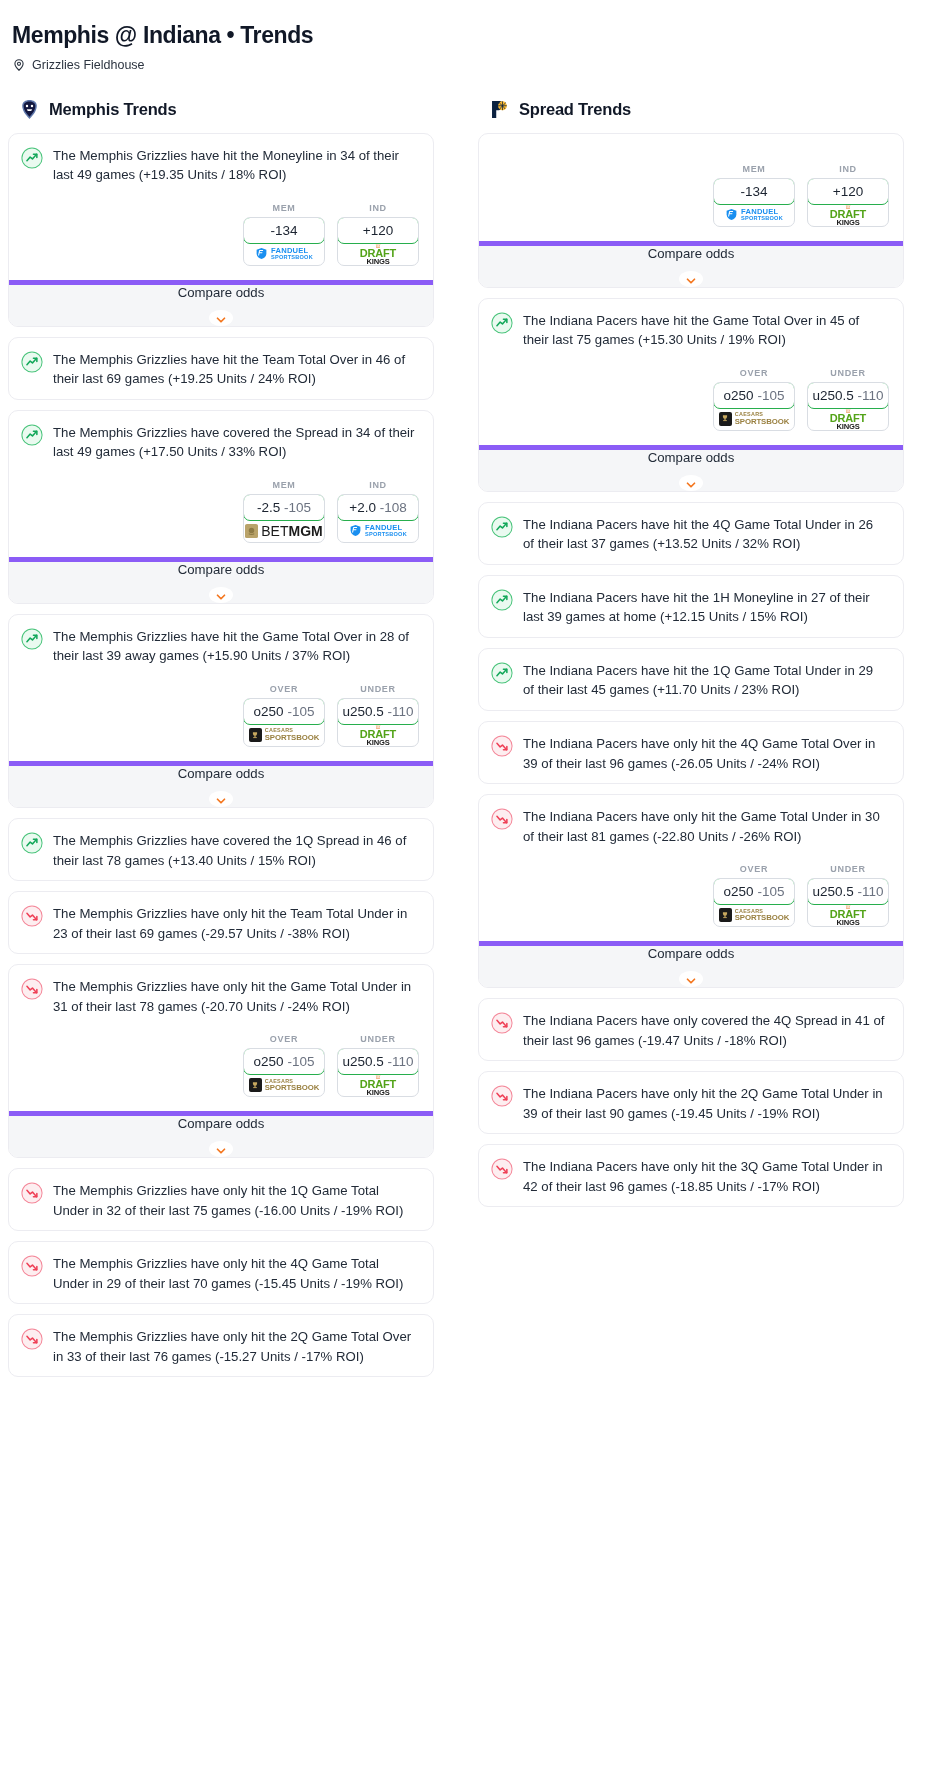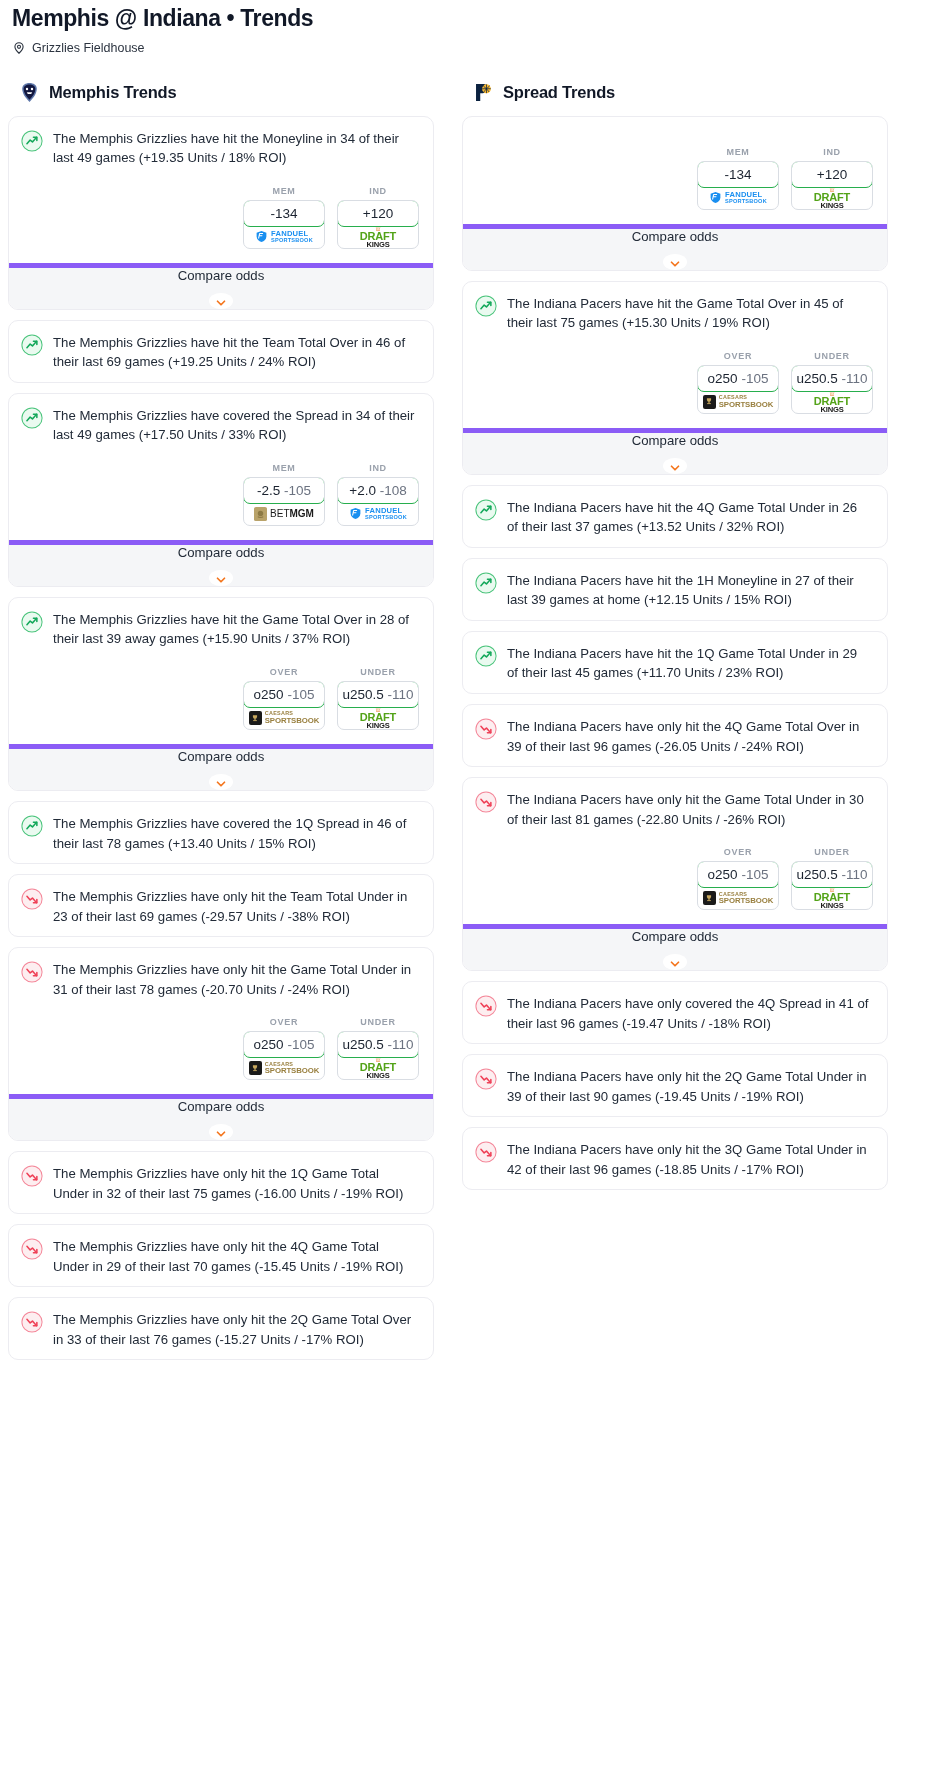--- a/index.html
+++ b/index.html
@@ -3,21 +3,21 @@
 <meta charset="utf-8">
 <style>
   * { box-sizing: border-box; margin: 0; padding: 0; }
   html, body {
     width: 937px;
     background: #ffffff;
     font-family: "Liberation Sans", sans-serif;
     color: #1b2330;
     -webkit-font-smoothing: antialiased;
   }
-  .page { width: 844px; padding: 0 8px; position: relative; }
+  .page { width: 844px; padding: 0 8px; position: relative; margin-top: 17px; }
 
   
   .page-title {
     font-size: 23px;
     font-weight: 700;
     letter-spacing: -0.4px;
     color: #111827;
     padding: 4px 0 0 4px;
     line-height: 1.25;
   }
@@ -26,21 +26,21 @@
     align-items: center;
     gap: 6px;
     padding: 8px 0 0 4px;
   }
   .venue-text { font-size: 12.5px; color: #2c3440; }
   .pin-icon { width: 14px; height: 14px; display: block; }
 
   
   .columns {
     display: flex;
-    gap: 28px;
+    gap: 44px;
     margin-top: 26px;
     align-items: flex-start;
   }
   .col { width: 426px; flex: 0 0 426px; }
 
   .col-head {
     display: flex;
     align-items: center;
     gap: 8px;
     padding: 0 0 12px 10px;
@@ -125,21 +125,21 @@
   .bk-fd-2 { font-size: 5.6px; font-weight: 800; color: #1a8ff0; letter-spacing: .2px; }
   .bk-dk { display:flex; flex-direction:column; align-items:center; line-height:1; }
   .bk-dk-1 { font-size: 11px; font-weight: 900; color: #53a318; letter-spacing: -.2px; }
   .bk-dk-2 { font-size: 7.6px; font-weight: 900; color: #1b1b1b; letter-spacing: -.2px; margin-top:-1px;}
   .bk-dk-crown { font-size: 8px; color: #e87722; margin-bottom: -2px; }
   .bk-mgm { display:flex; align-items:center; gap:3px; }
   .bk-mgm-lion {
      width: 13px; height: 13px; border-radius: 2px;
      background: #b9a36a;
   }
-  .bk-mgm-t1 { font-size: 10px; font-weight: 500; color: #1b1b1b; }
+  .bk-mgm-t1 { font-size: 14px; font-weight: 500; color: #1b1b1b; }
   .bk-mgm-t1 b { font-weight: 900; }
   .bk-cz { display:flex; align-items:center; gap:3px; }
   .bk-cz-mark { width: 13px; height: 14px; background:#1a1a1a; border-radius:2px;
                 display:flex;align-items:center;justify-content:center;}
   .bk-cz-text { display:flex;flex-direction:column; align-items:flex-start; line-height:1; }
   .bk-cz-1 { font-size: 5.4px; font-weight: 700; color: #9a8141; letter-spacing:.3px;}
   .bk-cz-2 { font-size: 7.8px; font-weight: 800; color: #9a8141; letter-spacing:-.1px;}
 
   
   .compare {

